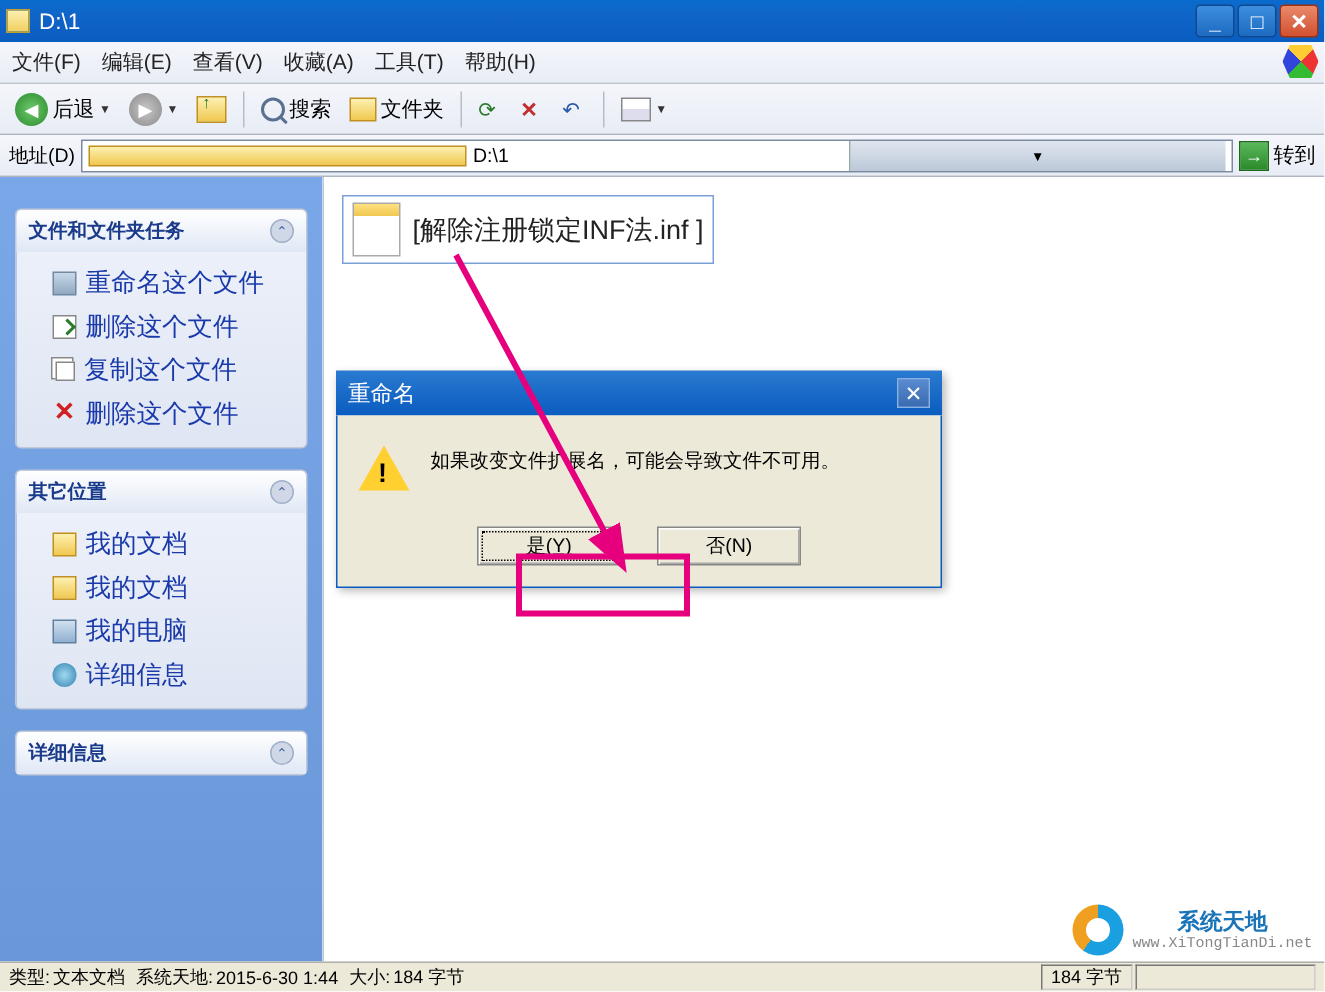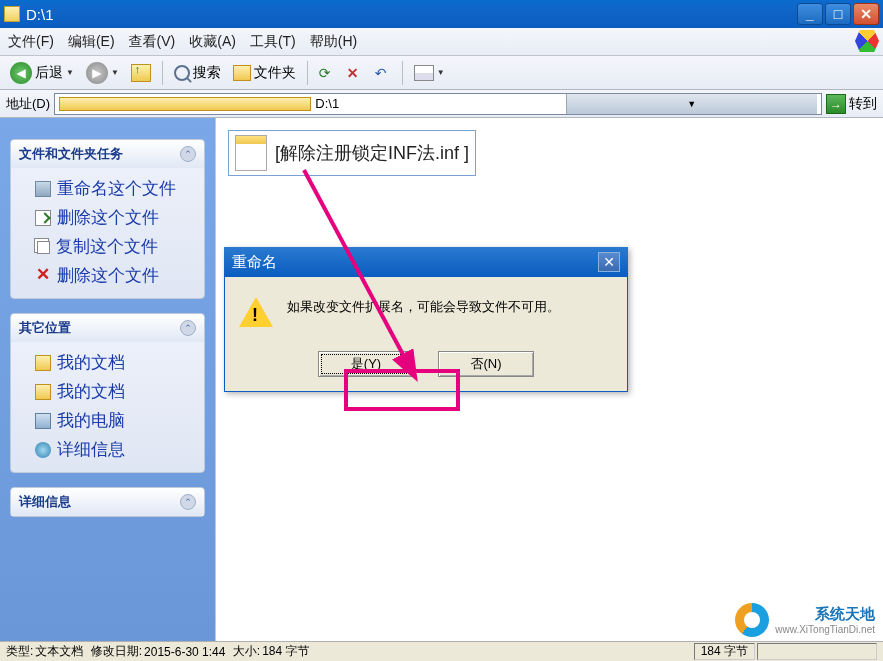--- a/index.html
+++ b/index.html
@@ -88,21 +88,21 @@
 
 
 .statusbar { position:absolute; bottom:0; left:0; right:0; height:20px; background:#ece9d8; border-top:1px solid #b0b0b0; display:flex; align-items:center; font-size:12px; padding:0 6px; gap:2px; }
 .statusbar .cell { border:1px inset #ccc; padding:1px 6px; height:17px; display:flex; align-items:center; }
 .statusbar .stretch { flex:1; }
 
 
 .watermark { position:absolute; right:8px; bottom:24px; display:flex; align-items:center; gap:6px; }
 .watermark .logo { width:34px; height:34px; border-radius:50%; background: conic-gradient(#1aa0e0 0 60%, #f0a020 60% 100%); position:relative; }
 .watermark .logo::after { content:""; position:absolute; left:9px; top:9px; width:16px; height:16px; border-radius:50%; background:#fff; }
-.watermark .txt { text-align:right; }
+.watermark .txt { text-align:center;font-family:Liberation Mono, monospace; }
 .watermark .l1 { font-size:15px; font-weight:bold; color:#1a74b8; }
 .watermark .l2 { font-size:10px; color:#888; }
 
 .ii.rename { background:linear-gradient(#c8d8e8,#90a8c0); border:1px solid #7088a0; }
 .ii.move { background:#fff; border:1px solid #888; position:relative; }
 .ii.move::after{content:"";position:absolute;right:1px;top:3px;width:6px;height:6px;border-top:2px solid #2a7a2a;border-right:2px solid #2a7a2a;transform:rotate(45deg);}
 .ii.copy { background:#fff; border:1px solid #888; box-shadow: -2px -2px #fff, -2px -2px 0 1px #888; margin-left:2px; margin-top:2px; width:13px; height:13px;}
 .ii.web { background:radial-gradient(#9de09d,#2a8a2a); border-radius:50%; }
 .ii.mail { background:#fff; border:1px solid #c09020; position:relative;}
 .ii.mail::after{content:"";position:absolute;left:0;top:0;width:0;height:0;border-left:7px solid transparent;border-right:7px solid transparent;border-top:6px solid #f0d060;}
@@ -283,21 +283,21 @@
       <marker id="ah" markerWidth="10" markerHeight="10" refX="6" refY="3" orient="auto">
         <path d="M0,0 L0,6 L8,3 z" fill="#e6007e"></path>
       </marker>
     </defs>
   <line x1="20" y1="10" x2="130" y2="215" stroke="#e6007e" stroke-width="4" marker-end="url(#ah)"></line>
 </svg>
 
 <div class="statusbar">
   <span>类型:</span>
   <span>文本文档</span>&nbsp;
-  <span>修改日期:</span>
+  <span>系统天地:</span>
   <span>2015-6-30 1:44</span>&nbsp;
   <span>大小:</span>
   <span>184 字节</span>
   <span class="stretch"></span>
   <span class="cell">
       <span>184 字节</span>
     </span>
   <span class="cell" style="width:120px;"></span>
 </div>
 

